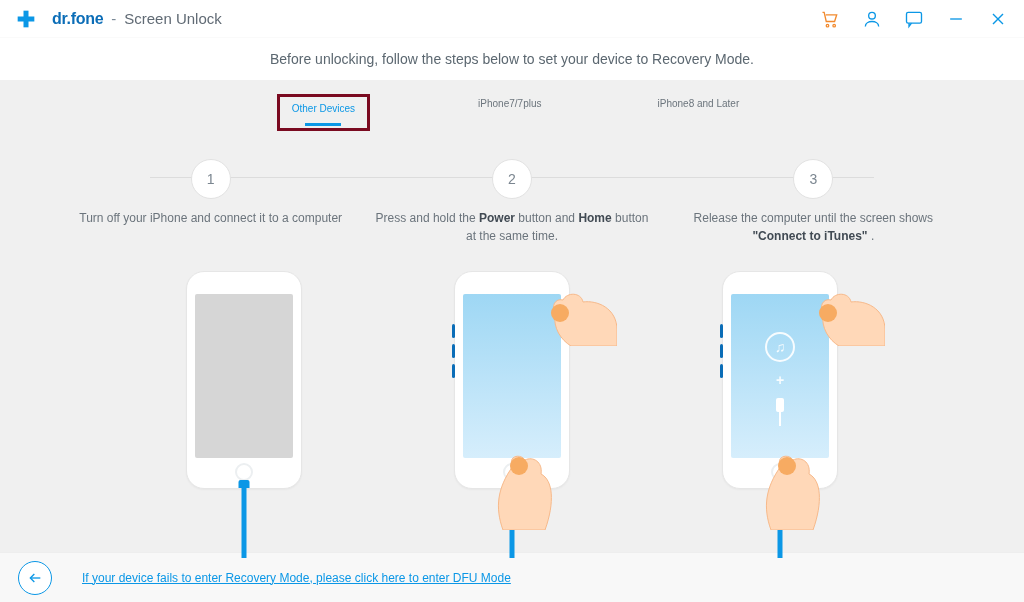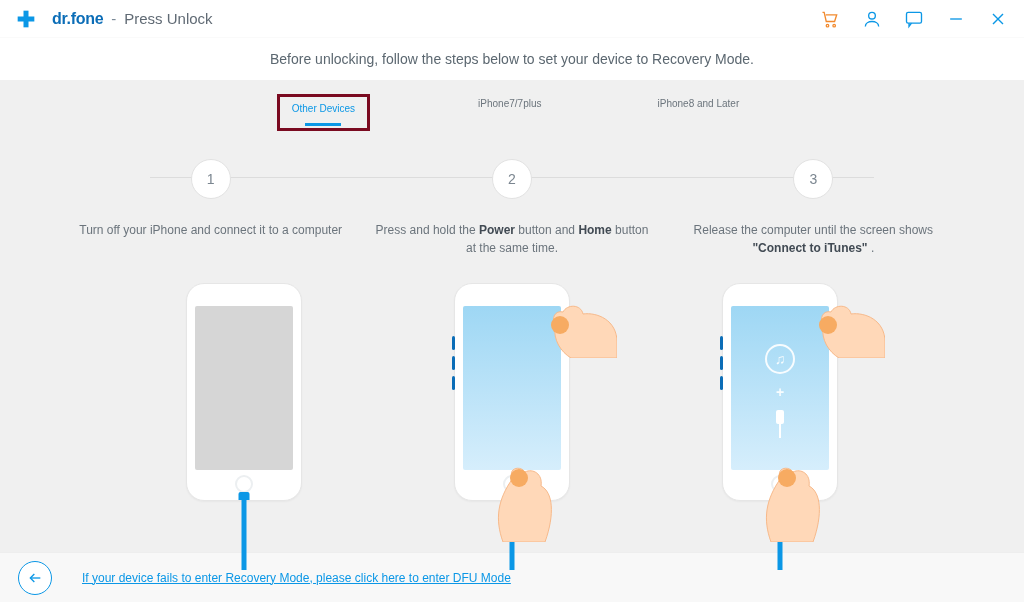--- a/index.html
+++ b/index.html
@@ -30,21 +30,21 @@
 .tab.active { color: #0b97e6; }
 .tab.active::after { content: ""; position: absolute; bottom: -2px; left: 50%; transform: translateX(-50%); width: 36px; height: 3px; background: #0b97e6; }
 .tab-wrap.highlight { border: 3px solid #7a0a20; padding: 2px 4px 4px 4px; display: inline-block; }
 
 
 .steps { position: relative; margin-top: 28px; padding: 0 60px; }
 .steps-line { position: absolute; top: 18px; left: 150px; right: 150px; height: 1px; background: #dcdcdc; }
 .steps-row { display: flex; justify-content: space-between; position: relative; }
 .step { flex: 1; text-align: center; padding: 0 10px; }
 .step-num { width: 40px; height: 40px; margin: 0 auto; background: #fff; border: 1px solid #e2e2e2; border-radius: 50%; display: flex; align-items: center; justify-content: center; color: #7b8690; font-size: 14px; position: relative; z-index: 2; }
-.step-text { margin-top: 22px; font-size: 12px; color: #6b747c; line-height: 1.5; }
+.step-text { margin-top: 10px; font-size: 12px; color: #6b747c; line-height: 1.5; }
 .step-text b { color: #414a53; font-weight: 700; }
 
 
 .phones { display: flex; justify-content: space-between; padding: 26px 110px 0 110px; }
 .phone-slot { flex: 1; display: flex; justify-content: center; position: relative; }
 
 .phone { width: 116px; height: 218px; background: #fff; border-radius: 18px; border: 1px solid #e6e6e6; position: relative; box-shadow: 0 1px 2px rgba(0,0,0,0.04); }
 .phone .screen { position: absolute; top: 22px; left: 8px; right: 8px; bottom: 30px; border-radius: 2px; }
 .phone.off .screen { background: #d6d6d6; }
 .phone.on .screen { background: linear-gradient(180deg, #9ed7f4 0%, #d6eefc 100%); }
@@ -78,21 +78,21 @@
   <div class="logo">
     <span class="logo-icon">
       <svg viewBox="0 0 24 24">
           <rect x="9" y="2" width="6" height="20" fill="#0b97e6"></rect>
           <rect x="2" y="9" width="20" height="6" fill="#0b97e6"></rect>
         </svg>
     </span>
     <span class="logo-text">dr.fone</span>
   </div>
   <span class="title-sep">-</span>
-  <span class="title-page">Press Unlock</span>
+  <span class="title-page">Screen Unlock</span>
   <div class="spacer"></div>
   <div class="win-icons">
     <span class="ic cart">
       <svg viewBox="0 0 24 24">
           <path d="M3 4h2l2.5 11h10l2.5-8H7"></path>
           <circle cx="9" cy="20" r="1.5"></circle>
           <circle cx="17" cy="20" r="1.5"></circle>
         </svg>
     </span>
     <span class="ic">

